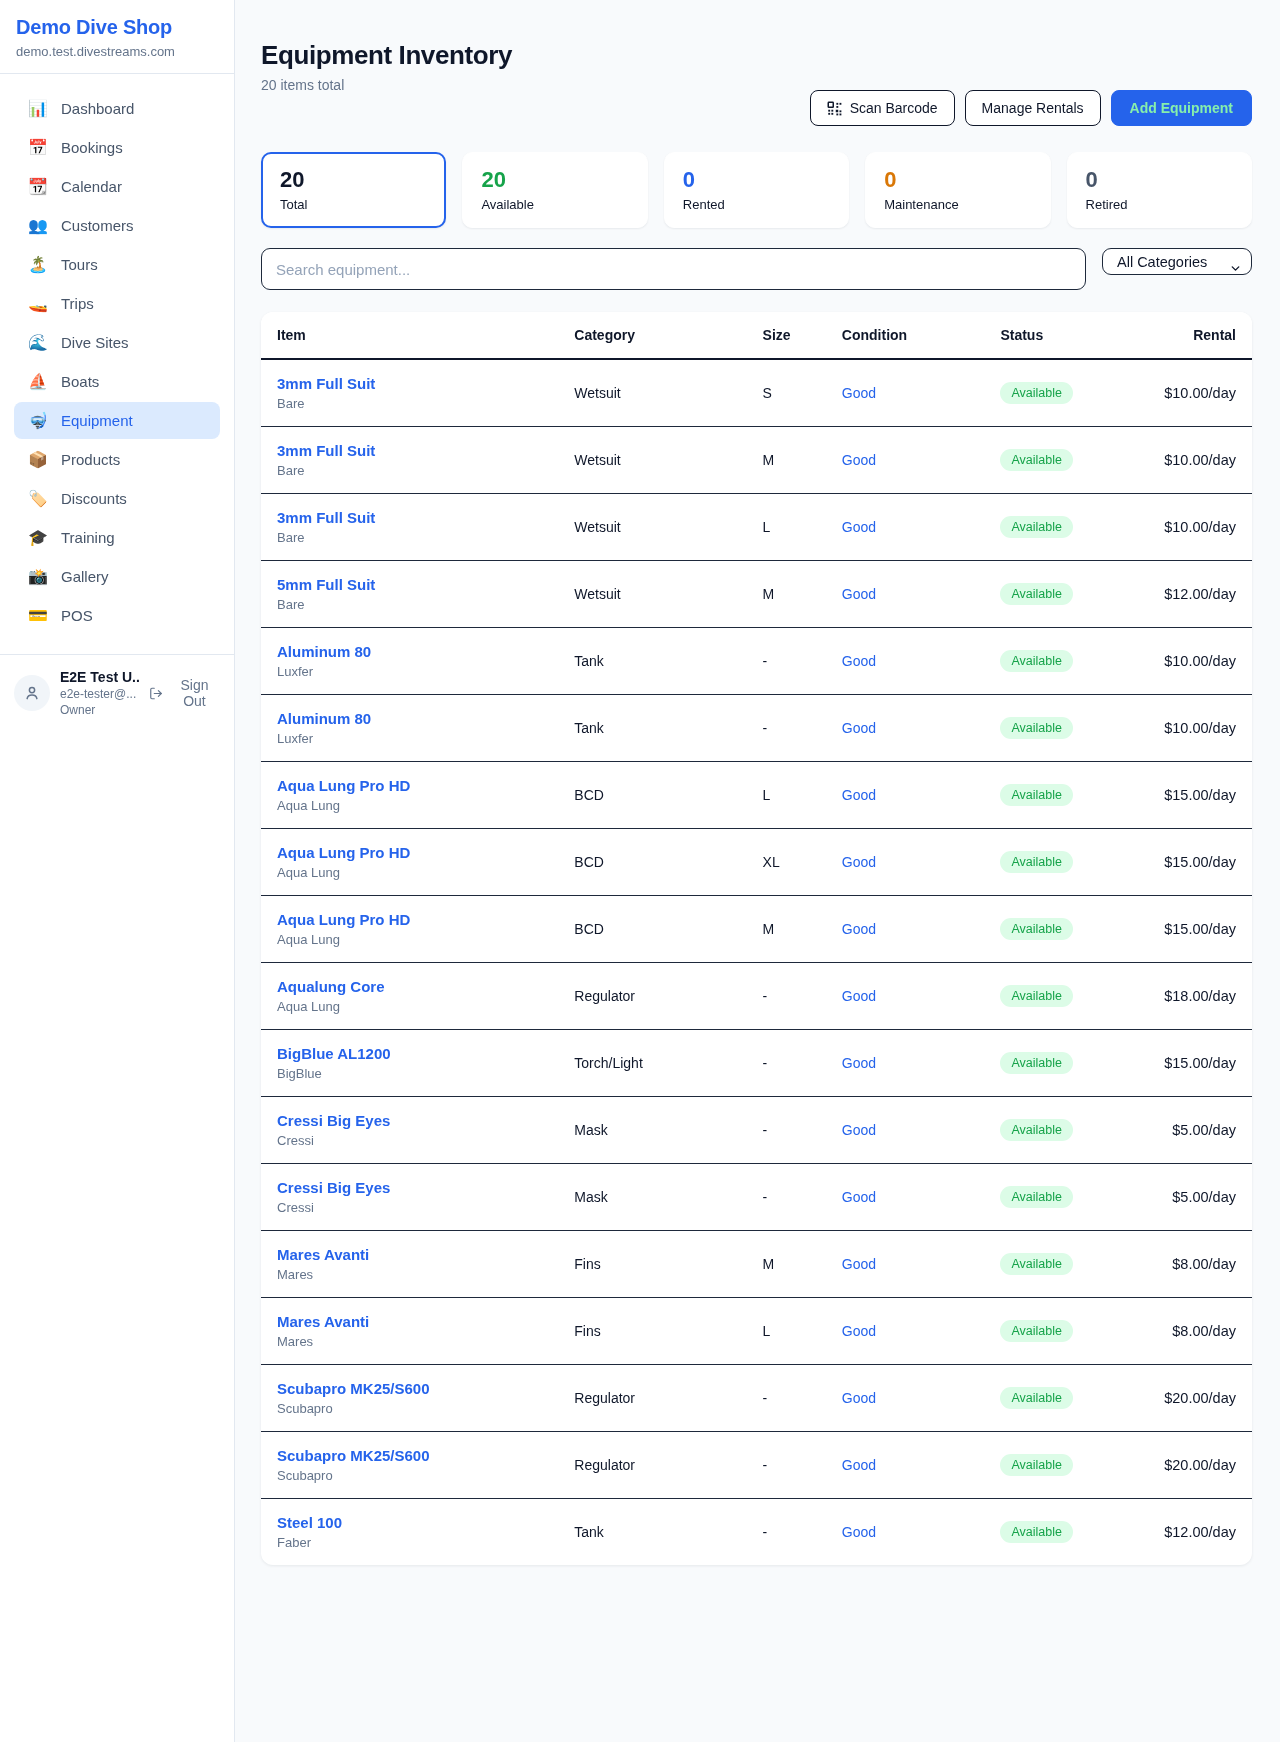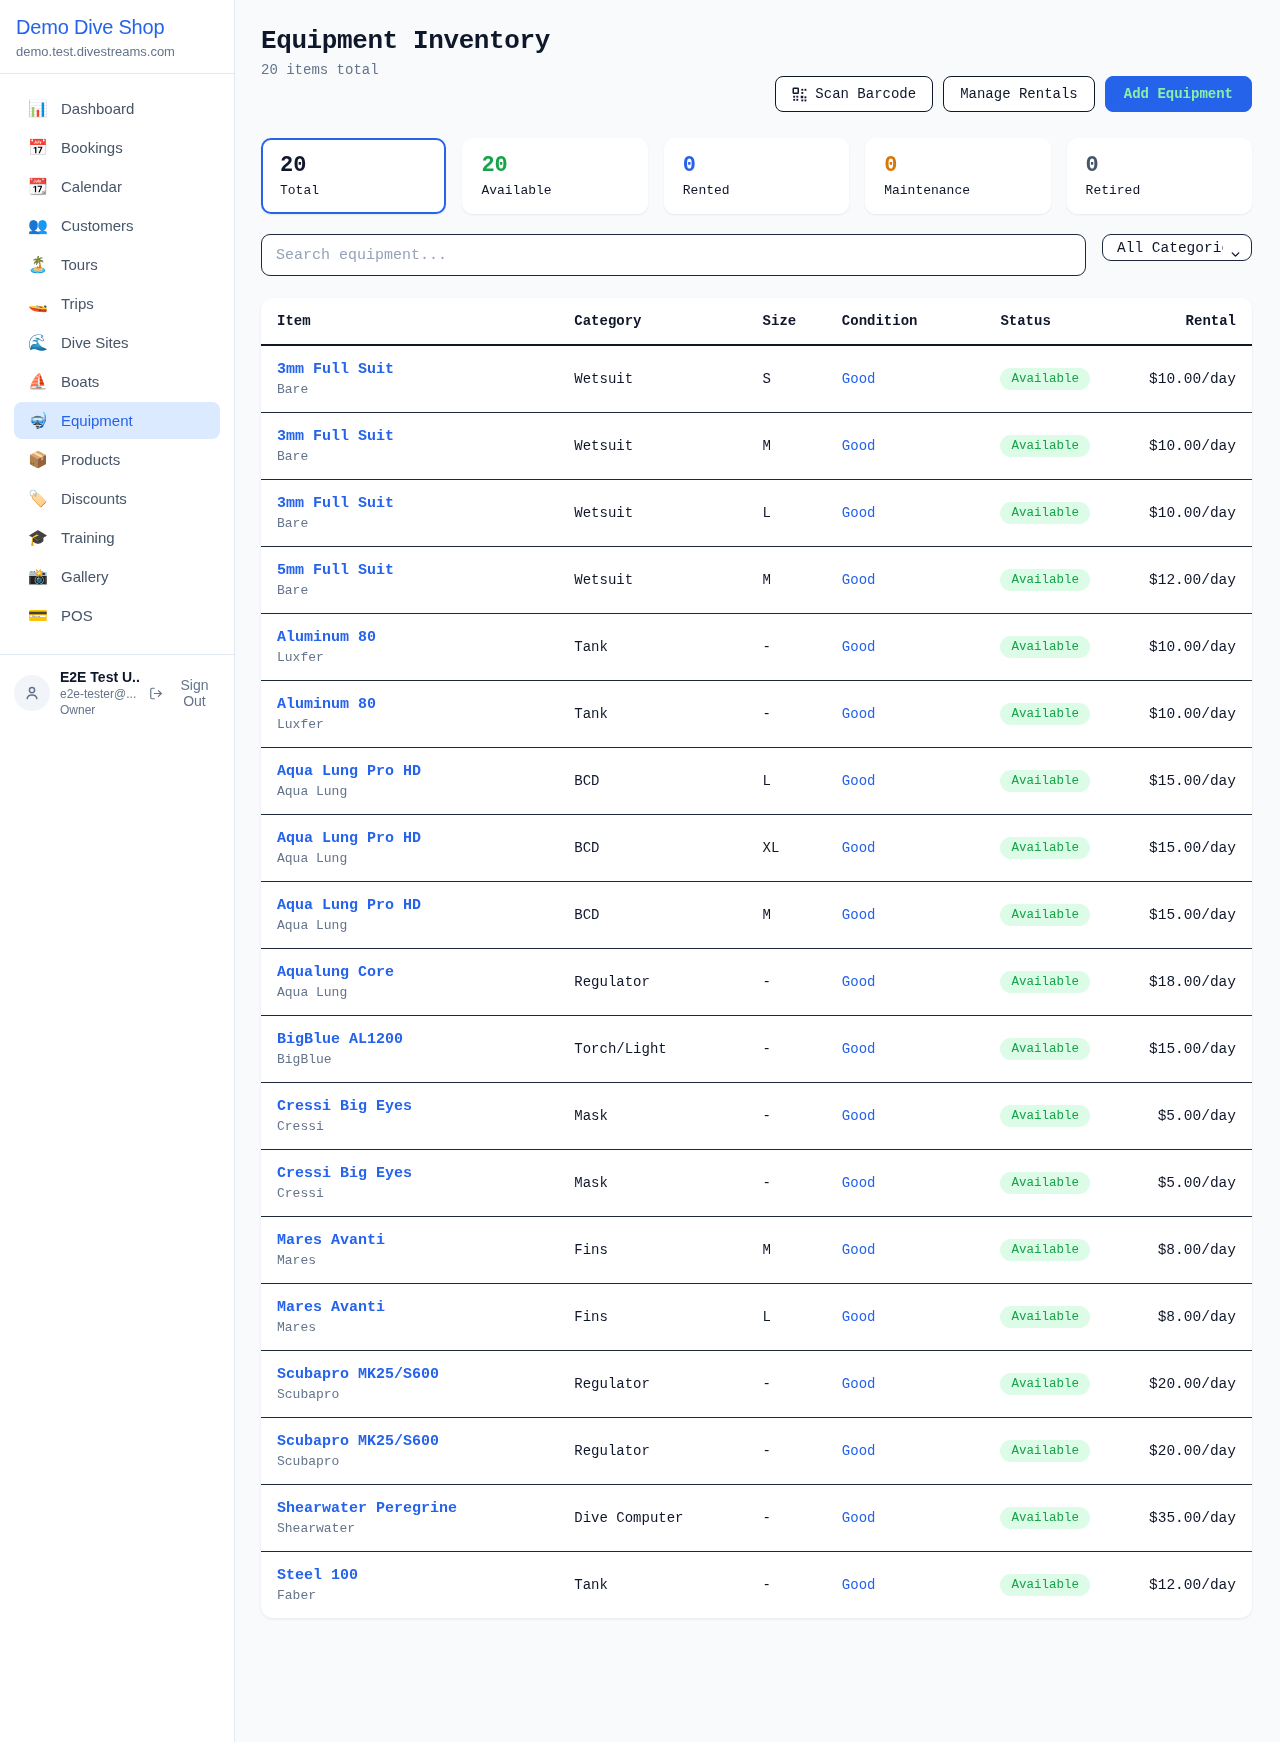--- a/index.html
+++ b/index.html
@@ -10,21 +10,21 @@
     color:#0f172a;
     min-height:1742px;
     display:flex;
   }
   
   .sidebar {
     width:235px; min-width:235px; background:#ffffff;
     border-right:1px solid #e2e8f0; display:flex; flex-direction:column;
   }
   .brand { padding:16px 16px 14px; border-bottom:1px solid #e2e8f0; }
-  .brand-name { color:#2563eb; font-size:20px; font-weight:400; letter-spacing:-0.2px; }
+  .brand-name { color:#2563eb; font-size:20px; font-weight:700; letter-spacing:-0.2px; }
   .brand-domain { color:#64748b; font-size:13px; margin-top:5px; }
   .nav { padding:14px 10px 8px; }
   .nav-item {
     display:flex; align-items:center; gap:13px;
     padding:10px 14px; margin:2px 4px; border-radius:8px;
     font-size:15px; color:#475569; cursor:pointer;
   }
   .nav-item.active { background:#dbeafe; color:#2563eb; font-weight:500; }
   .nav-icon { font-size:16px; width:20px; text-align:center; line-height:1; }
   .user-box {
@@ -37,21 +37,21 @@
   }
   .user-info { overflow:hidden; }
   .user-name { font-size:14px; font-weight:700; color:#0f172a; white-space:nowrap; }
   .user-email, .user-role { font-size:12px; color:#64748b; margin-top:2px; white-space:nowrap; }
   .signout {
     margin-left:auto; display:flex; align-items:center; gap:6px;
     color:#64748b; font-size:14px; background:none; border:none; cursor:pointer;
     font-family:inherit;
   }
   
-  .main { flex:1; padding:26px 28px 24px 26px;font-family:Liberation Mono, monospace; }
+  .main { flex:1; padding:40px 28px 24px 26px; }
   .page-header { display:flex; align-items:flex-start; justify-content:space-between; }
   .page-title { font-size:26px; font-weight:700; color:#0f172a; letter-spacing:-0.4px; }
   .page-subtitle { font-size:14px; color:#64748b; margin-top:6px; }
   .actions { display:flex; gap:10px; margin-top:2px; }
   .btn {
     display:flex; align-items:center; gap:8px;
     font-family:inherit; font-size:14px; font-weight:500; color:#0f172a;
     background:#fff; border:1px solid #0f172a; border-radius:8px;
     padding:9px 16px; cursor:pointer; white-space:nowrap;margin-top:48px;
   }
@@ -460,31 +460,20 @@
               <div class="item-brand">Scubapro</div>
             </td>
             <td>Regulator</td>
             <td>-</td>
             <td class="condition">Good</td>
             <td><span class="pill">Available</span></td>
             <td class="rental">$20.00/day</td>
           </tr>
           <tr>
             <td>
-              <div class="item-name">Shearwater Peregrine</div>
-              <div class="item-brand">Shearwater</div>
-            </td>
-            <td>Dive Computer</td>
-            <td>-</td>
-            <td class="condition">Good</td>
-            <td><span class="pill">Available</span></td>
-            <td class="rental">$35.00/day</td>
-          </tr>
-          <tr>
-            <td>
               <div class="item-name">Steel 100</div>
               <div class="item-brand">Faber</div>
             </td>
             <td>Tank</td>
             <td>-</td>
             <td class="condition">Good</td>
             <td><span class="pill">Available</span></td>
             <td class="rental">$12.00/day</td>
           </tr>
         </tbody>

